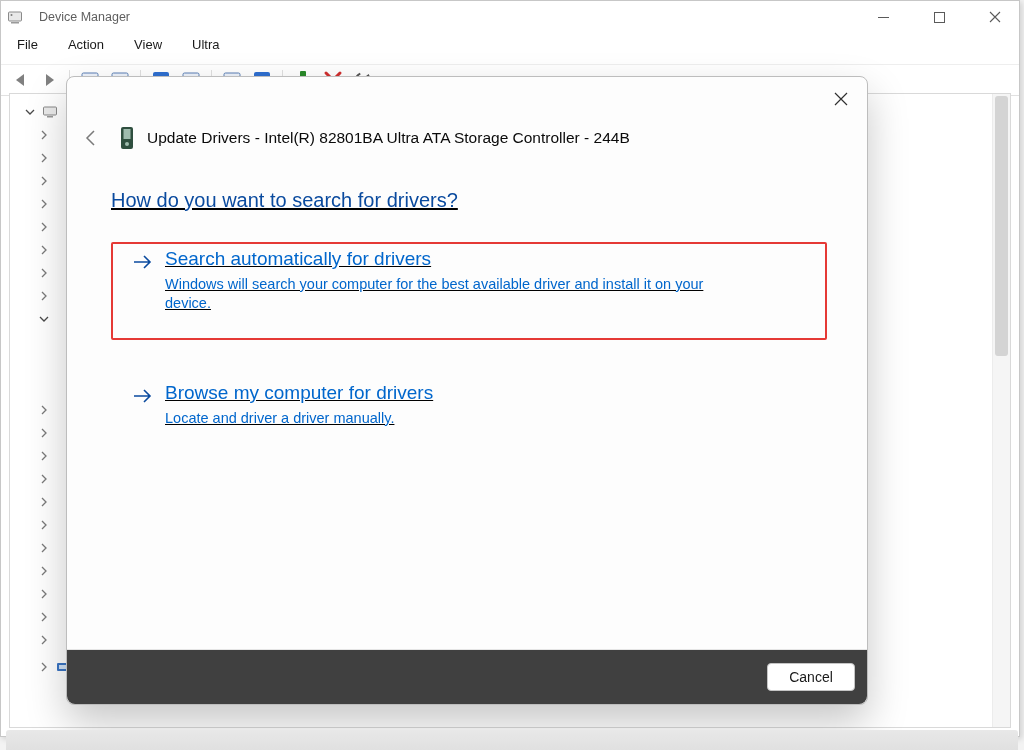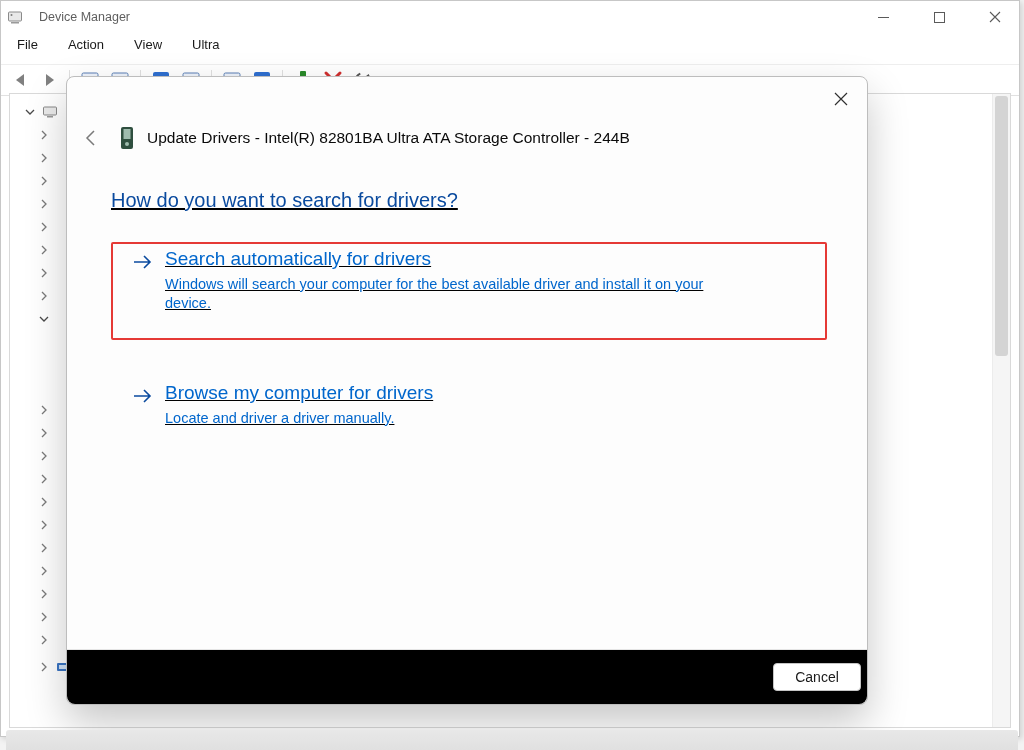--- a/index.html
+++ b/index.html
@@ -59,22 +59,22 @@
     border:2px solid transparent;border-radius:2px;
     padding:4px 22px 24px 18px;margin-bottom:36px;
     cursor:pointer;
   }
   .option.highlight{border:2px solid var(--red);}
   .opt-row{display:flex;align-items:flex-start;gap:10px;}
   .arrow-ic{width:24px;flex:0 0 24px;margin-top:2px;color:var(--win-blue);}
   .opt-title{font-size:19px;color:var(--win-link);line-height:1.2;margin-bottom:4px;}
   .opt-desc{font-size:14.5px;color:var(--win-link);max-width:540px;line-height:1.35;}
   .dlg-footer{
-    height:54px;background:#000000;border-top:1px solid #e5e5e5;
-    border-radius:0 0 8px 8px;display:flex;align-items:center;justify-content:flex-end;padding:0 6px;
+    height:54px;background:#404040;border-top:1px solid #e5e5e5;
+    border-radius:0 0 8px 8px;display:flex;align-items:center;justify-content:flex-end;padding:0 12px;
   }
   .btn{
     min-width:88px;height:28px;background:#fff;border:1px solid #c5c5c5;border-radius:4px;
     font-size:14px;color:#1a1a1a;padding:0 16px;display:flex;align-items:center;justify-content:center;
   }
 
   
   .bottom-shadow{position:absolute;left:6px;right:6px;bottom:-10px;height:30px;
     background:linear-gradient(#e8e8e8,#dcdcdc);border-radius:3px;filter:blur(.5px);}
 </style>

